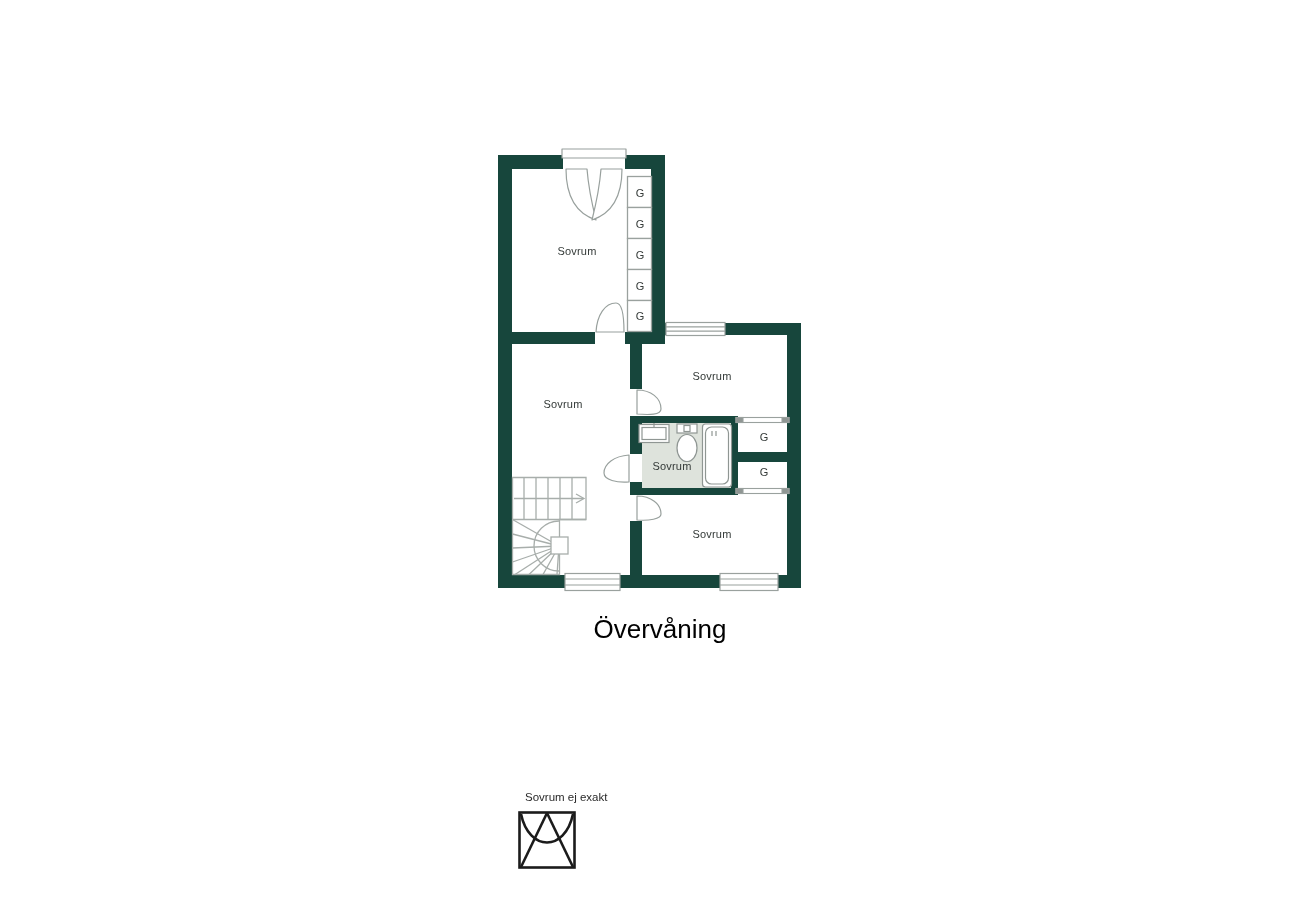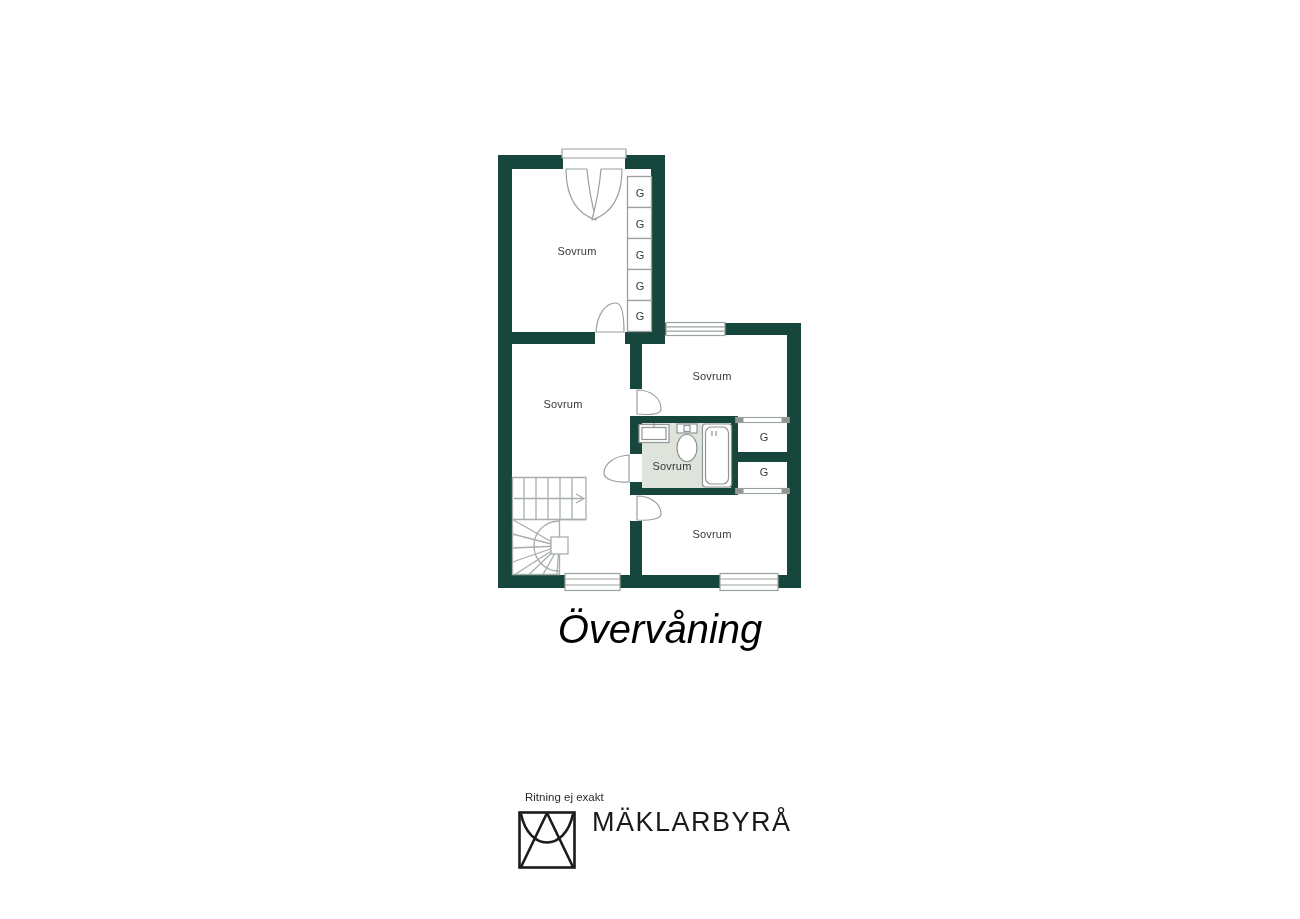--- a/index.html
+++ b/index.html
@@ -22,24 +22,23 @@
   .g-label{
     position:absolute;
     transform:translate(-50%,-50%);
     font-size:11px;
     color:#343a38;
   }
   .plan-title{
     position:absolute;
     left:660px;top:629px;
     transform:translate(-50%,-50%);
-    font-size:40px;
+    font-size:26px;
     color:#000000;
     white-space:nowrap;
-    font-style:italic;
   }
   .disclaimer{
     position:absolute;
     left:525px;top:791px;
     font-size:11.5px;
     color:#2a2a2a;
     white-space:nowrap;
   }
   .brand{
     position:absolute;
@@ -194,26 +193,25 @@
   <div class="g-label" style="left:640px;top:192.5px">G</div>
   <div class="g-label" style="left:640px;top:223.5px">G</div>
   <div class="g-label" style="left:640px;top:254.5px">G</div>
   <div class="g-label" style="left:640px;top:285.5px">G</div>
   <div class="g-label" style="left:640px;top:316px">G</div>
   <div class="g-label" style="left:764px;top:437px">G</div>
   <div class="g-label" style="left:764px;top:472px">G</div>
 
   <div class="plan-title">Övervåning</div>
 
-  <div class="disclaimer">Ritning ej exakt</div>
+  <div class="disclaimer">Sovrum ej exakt</div>
 
   <svg width="62" height="62" viewBox="0 0 62 62" style="position:absolute;left:516px;top:809px" fill="none" stroke="#1b1b1b" stroke-width="2.6">
     <rect x="3.5" y="3.5" width="55" height="55"></rect>
     <path d="M5,5 C13,43 49,43 57,5"></path>
     <line x1="31" y1="4" x2="5" y2="58"></line>
     <line x1="31" y1="4" x2="57" y2="58"></line>
   </svg>
 
   <div class="brand">
-    <div class="brand-line">MÄKLARBYRÅ</div>
   </div>
 
 </div>
 
 </body></html>

